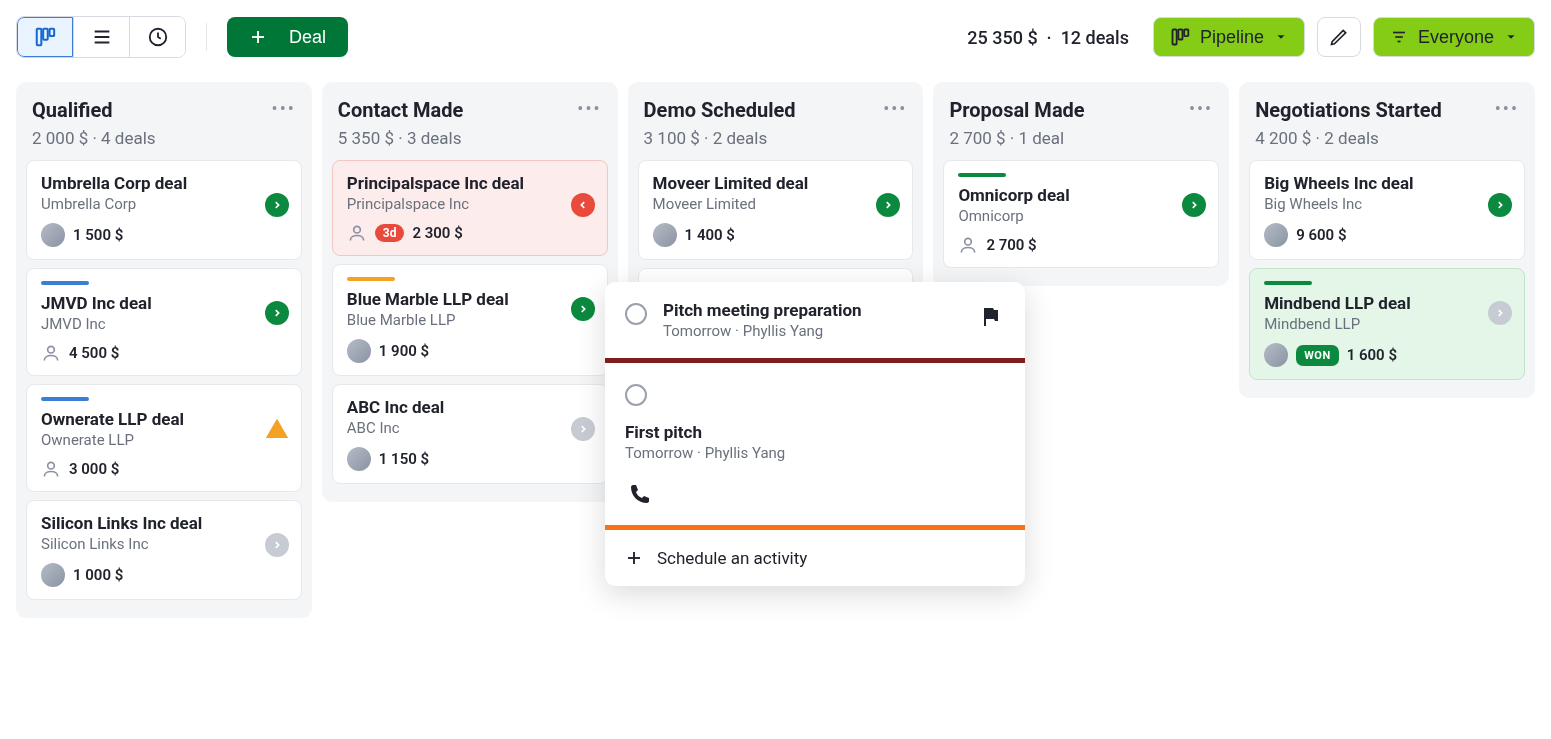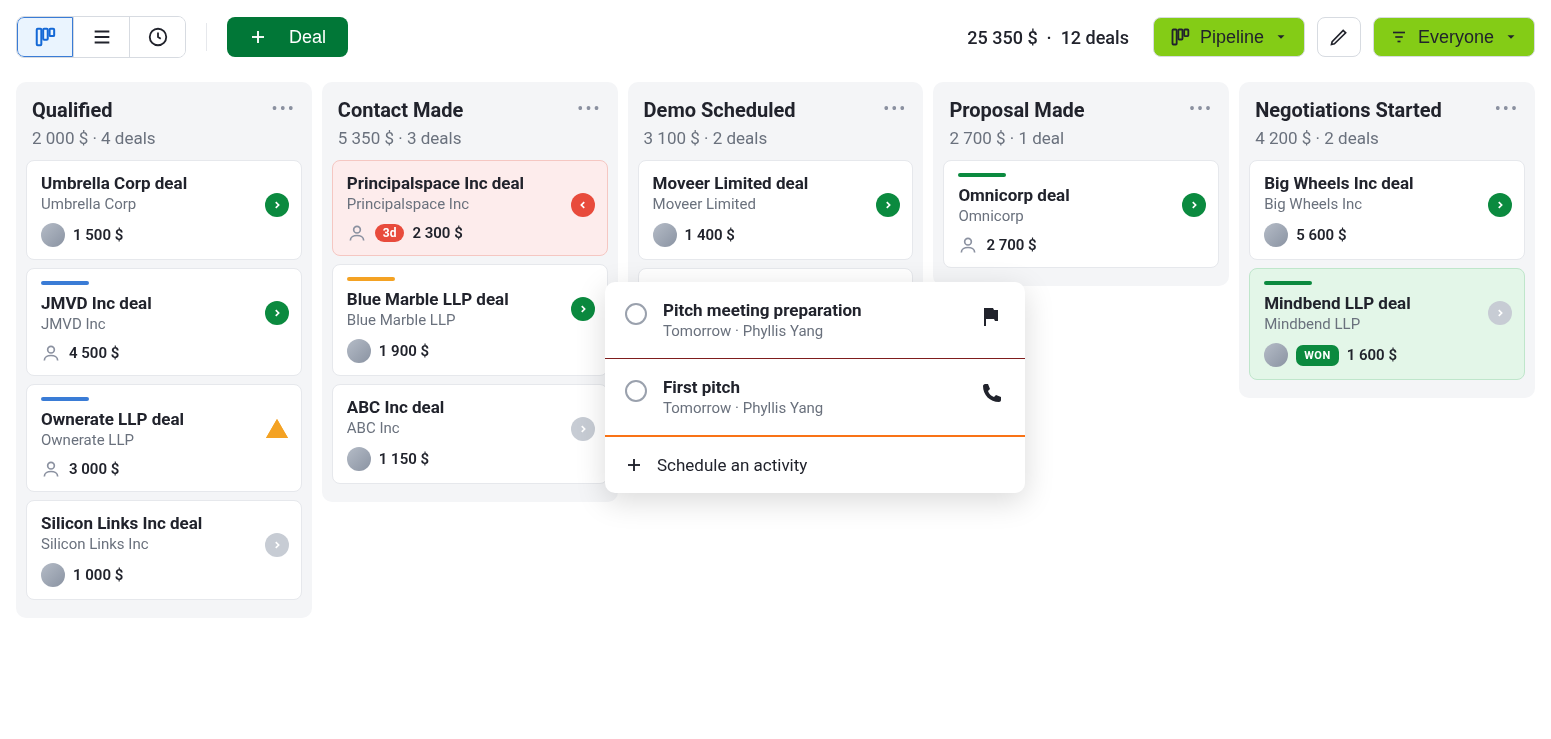--- a/index.html
+++ b/index.html
@@ -31,27 +31,27 @@
 .chev.green { background: #0b8a3f; }
 .chev.gray { background: #c7ccd4; }
 .chev.red { background: #e84b3c; }
 .warn-icon { position: absolute; top: 32px; right: 12px; color: #f4a223; }
 .badge-red { background: #e84b3c; color:#fff; font-size:12px; font-weight:700; border-radius:10px; padding:2px 8px; }
 .badge-won { background: #0b8a3f; color:#fff; font-size:11px; font-weight:700; border-radius:7px; padding:4px 8px; letter-spacing:0.5px;}
 .card.rot-pink { background:#fdecec; border-color:#f5c7c2;}
 .card.rot-green { background:#e3f6e8; border-color:#bfe6cb;}
 .popover { position: absolute; top: 282px; left: 605px; width: 420px; background:#fff; border-radius:10px; box-shadow: 0 8px 30px rgba(0,0,0,0.15); z-index:10; }
 .pop-item { display:flex; align-items:flex-start; gap:16px; padding:18px 20px;}
-.pop-item + .pop-item { border-top:1px solid #7f1d1d;}
+.pop-item + .pop-item { border-top:5px solid #7f1d1d;flex-direction:column;}
 .radio-circ { width:22px; height:22px; border:2px solid #9aa1ad; border-radius:50%; margin-top:3px; flex-shrink:0; cursor:pointer;}
 .pop-body { flex:1;}
 .pop-title { font-size:17px; font-weight:700; color:#21232c; margin-bottom:2px;}
 .pop-sub { font-size:15px; color:#6a717d;}
 .pop-icon { width:28px; display:flex; align-items:center; justify-content:center; color:#21232c; margin-top:5px;}
-.pop-footer { border-top:2px solid #f97316; padding:18px 20px; display:flex; align-items:center; gap:14px; font-size:17px; color:#21232c; cursor:pointer;}
+.pop-footer { border-top:5px solid #f97316; padding:18px 20px; display:flex; align-items:center; gap:14px; font-size:17px; color:#21232c; cursor:pointer;}
 svg { display:block; }
 .chev-down { display:inline-block; }
 </style>
 </head>
 <body>
 
 <div class="toolbar">
   <div class="view-group">
     <button class="view-btn active">
       <span>
@@ -324,21 +324,21 @@
       <div class="col-head">
         <div class="col-title">Negotiations Started</div>
   <div class="dots">•••</div>
       </div>
       <div class="col-sub">4 200 $ · 2 deals</div>
       <div class="card">
         <div class="card-title">Big Wheels Inc deal</div>
         <div class="card-org">Big Wheels Inc</div>
         <div class="card-row">
           <span class="avatar"></span>
-          <span>5 600 $</span>
+          <span>9 600 $</span>
         </div>
         <span class="chev green">
           <svg width="10" height="10" viewBox="0 0 24 24" fill="none" stroke="#fff" stroke-width="4">
             <polyline points="9 5 16 12 9 19"></polyline>
           </svg>
         </span>
       </div>
       <div class="card rot-green">
         <div class="bar" style="background:#0b8a3f"></div>
         <div class="card-title">Mindbend LLP deal</div>

